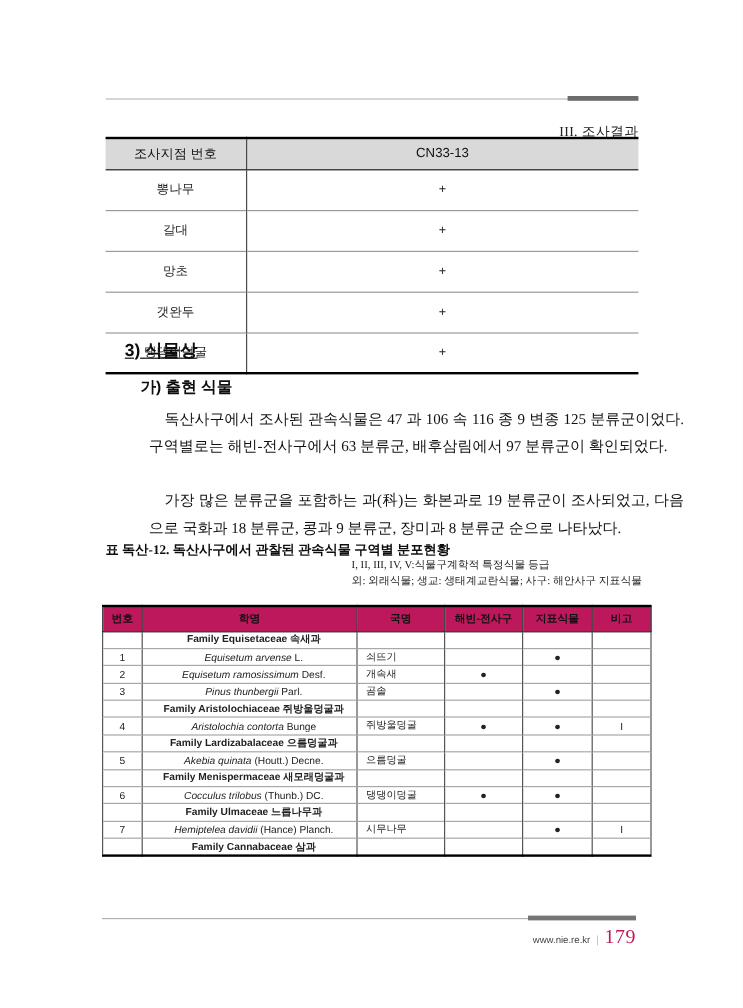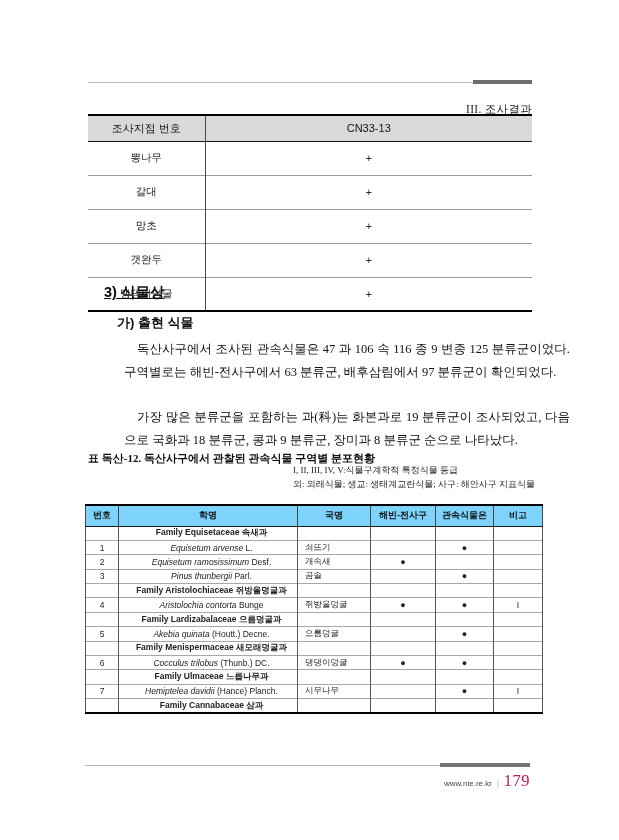--- a/index.html
+++ b/index.html
@@ -75,21 +75,21 @@
     font-family:"Liberation Sans", sans-serif;
     border-top:2px solid #000; border-bottom:2px solid #000;
   }
   .dist-table col.n  { width:33px; }
   .dist-table col.s  { width:179px; }
   .dist-table col.k  { width:73px; }
   .dist-table col.b1 { width:65px; }
   .dist-table col.b2 { width:58px; }
   .dist-table col.r  { width:49px; }
   .dist-table th {
-    background:#7dd3fc; height:21px; font-size:9px; font-weight:bold;
+    background:#be185d; height:21px; font-size:9px; font-weight:bold;
     text-align:center; color:#111;
     border-left:1px solid #444; border-right:1px solid #444;
     border-bottom:1.5px solid #1a1a1a;
   }
   .dist-table td {
     height:14.4px; font-size:8.5px; color:#222; padding:0 2px;
     border-left:1px solid #555; border-right:1px solid #555;
     border-top:1px solid #a8a8a8;
     white-space:nowrap; overflow:hidden;
   }
@@ -181,21 +181,21 @@
         <col class="b1">
         <col class="b2">
         <col class="r">
     </colgroup>
     <thead>
       <tr>
         <th>번호</th>
         <th>학명</th>
         <th>국명</th>
         <th>해빈-전사구</th>
-        <th>관속식물은</th>
+        <th>지표식물</th>
         <th>비고</th>
       </tr>
     </thead>
     <tbody id="dist-body">
         <tr class="family-row">
           <td class="center"></td>
           <td class="name">Family Equisetaceae 속새과</td>
           <td class="korname"></td>
           <td class="center dotcell"></td>
           <td class="center dotcell"></td>

